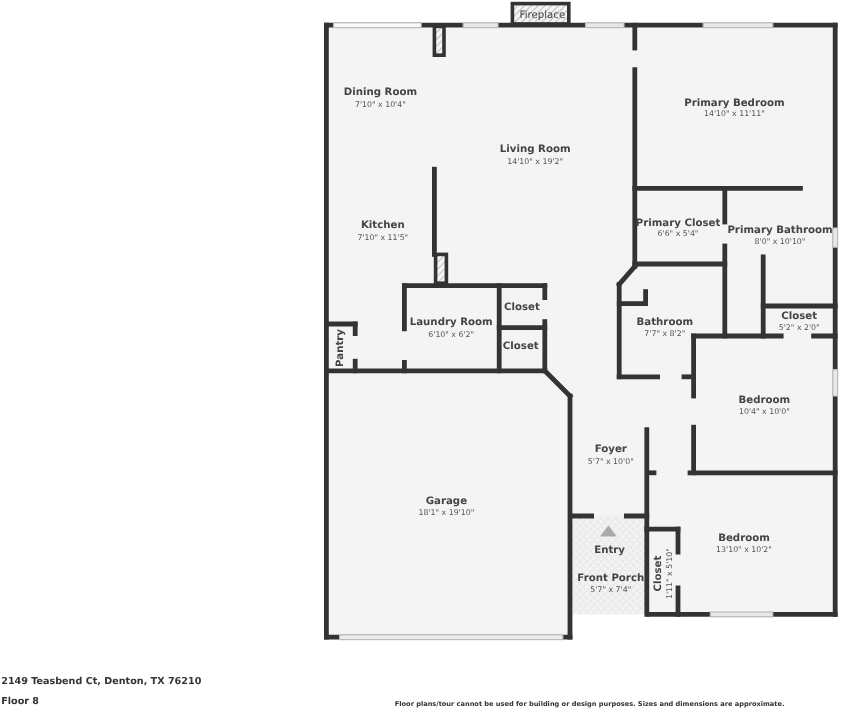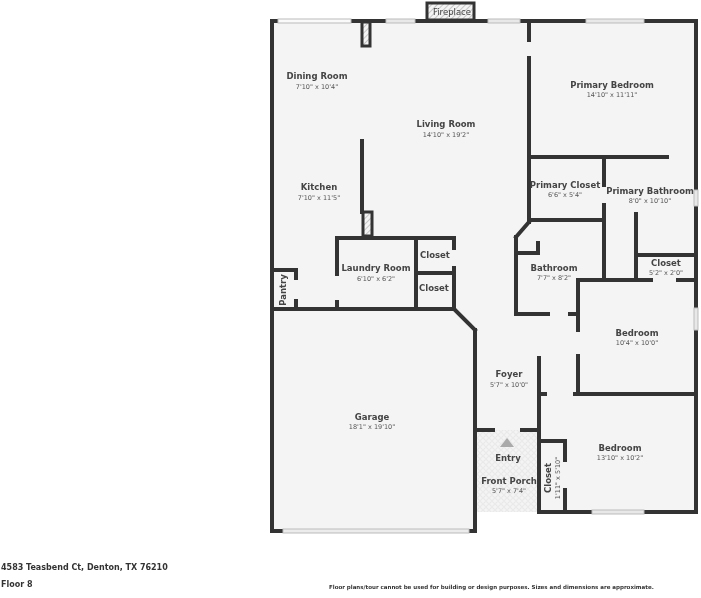--- a/index.html
+++ b/index.html
@@ -190,15 +190,15 @@
   <g>
     <text x="620" y="451" class="rname">Bedroom</text>
     <text x="620" y="460" class="rdim">13'10" x 10'2"</text>
   </g>
   <g>
     <text x="0" y="0" class="rname" transform="translate(551,478) rotate(-90)">Closet</text>
     <text x="0" y="0" class="rdim" transform="translate(560,478) rotate(-90)">1'11" x 5'10"</text>
   </g>
 </svg>
 
-<div id="addr" class="footer">4583 Teasbend Ct, Denton, TX 76210</div>
+<div id="addr" class="footer">2149 Teasbend Ct, Denton, TX 76210</div>
 <div id="floor" class="footer">Floor 8</div>
 <div id="disclaimer" class="footer">Floor plans/tour cannot be used for building or design purposes. Sizes and dimensions are approximate.</div>
 
 </body></html>

